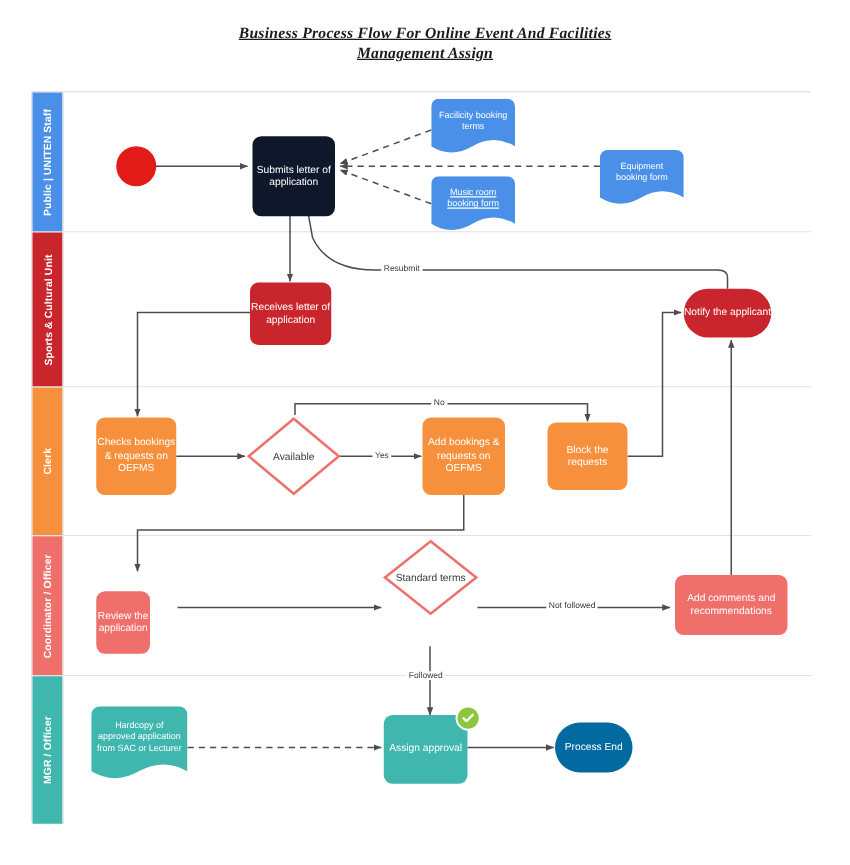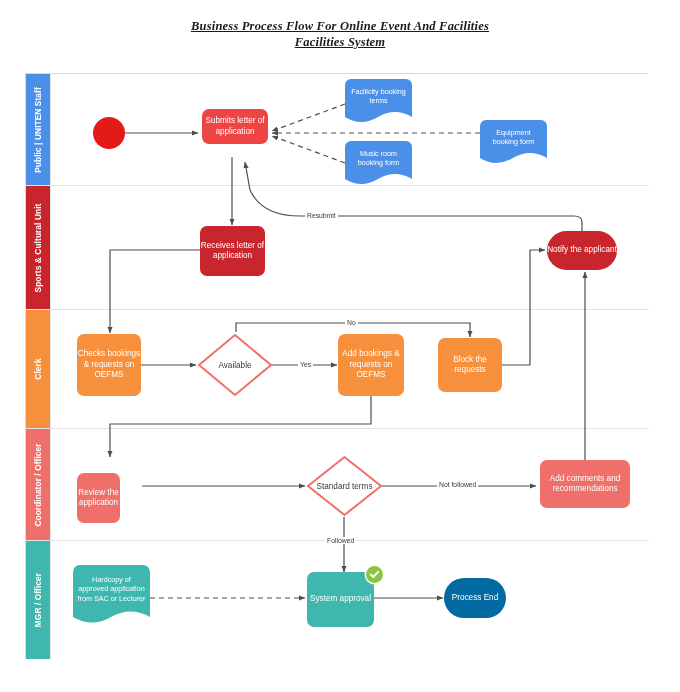--- a/index.html
+++ b/index.html
@@ -65,21 +65,21 @@
   svg.edges{position:absolute;left:0;top:0;width:680px;height:692px;
             pointer-events:none;}
 </style>
 </head>
 <body>
 
 <div id="stage">
 
   <div id="title">
     <span>Business Process Flow For Online Event And Facilities</span><br>
-    <span>Facilities System</span>
+    <span>Management Assign</span>
   </div>
 
   <div id="frame">
 
     <div class="lane" style="top:0px;height:112px;background:#fff;">
       <div class="lane-head" style="background:#4a90e8;">
         <span>Public | UNITEN Staff</span>
       </div>
       <div class="lane-body"></div>
     </div>
@@ -154,21 +154,21 @@
       <path d="M150,598 L305,598" stroke-dasharray="5,4" marker-end="url(#ah)"></path>
 
       <path d="M374,598 L443,598" marker-end="url(#ah)"></path>
     </g>
   </svg>
 
   <div class="node circle" style="left:93px;top:117px;width:32px;height:32px;background:#e31b18;">
     <span></span>
   </div>
 
-  <div class="node rrect" style="left:202px;top:109px;width:66px;height:35px;background:#ef4444;">
+  <div class="node rrect" style="left:202px;top:109px;width:66px;height:64px;background:#0f172a;">
     <span>Submits letter of application</span>
   </div>
 
   <div class="doc" style="left:345px;top:79px;width:67px;height:45px;">
     <svg width="67" height="45" viewBox="0 0 67 45">
       <path d="M6,0 H61 A6,6 0 0 1 67,6 V38 Q50,28 33,38 Q16,48 0,38 V6 A6,6 0 0 1 6,0 Z" fill="#4a90e8"></path>
     </svg>
     <div class="doctext" style="height:34px;">Facilicity booking terms</div>
   </div>
 
@@ -176,21 +176,21 @@
     <svg width="67" height="45" viewBox="0 0 67 45">
       <path d="M6,0 H61 A6,6 0 0 1 67,6 V38 Q50,28 33,38 Q16,48 0,38 V6 A6,6 0 0 1 6,0 Z" fill="#4a90e8"></path>
     </svg>
     <div class="doctext" style="height:34px;">Equipment booking form</div>
   </div>
 
   <div class="doc" style="left:345px;top:141px;width:67px;height:45px;">
     <svg width="67" height="45" viewBox="0 0 67 45">
       <path d="M6,0 H61 A6,6 0 0 1 67,6 V38 Q50,28 33,38 Q16,48 0,38 V6 A6,6 0 0 1 6,0 Z" fill="#4a90e8"></path>
     </svg>
-    <div class="doctext" style="height:34px;">Music room booking form</div>
+    <div class="doctext" style="height:34px;text-decoration:underline;">Music room booking form</div>
   </div>
 
   <div class="node pill" style="left:547px;top:231px;width:70px;height:39px;background:#c9252d;">
     <span>Notify the applicant</span>
   </div>
 
   <div class="node rrect" style="left:200px;top:226px;width:65px;height:50px;background:#c9252d;">
     <span>Receives letter of application</span>
   </div>
 
@@ -216,21 +216,21 @@
     <span>Add bookings &amp; requests on OEFMS</span>
   </div>
 
   <div class="elabel" style="left:345px;top:319px;">No</div>
   <div class="elabel" style="left:298px;top:361px;">Yes</div>
 
   <div class="node rrect" style="left:77px;top:473px;width:43px;height:50px;background:#ef6f6a;">
     <span>Review the application</span>
   </div>
 
-  <div style="position:absolute;left:306px;top:455px;width:77px;height:62px;">
+  <div style="position:absolute;left:306px;top:431px;width:77px;height:62px;">
     <svg width="77" height="62" viewBox="0 0 77 62" style="position:absolute;left:0;top:0;">
       <path d="M38.5,2 L75,31 L38.5,60 L2,31 Z" fill="#ffffff" stroke="#ef6f6a" stroke-width="2"></path>
     </svg>
     <div style="position:absolute;left:0;top:0;width:77px;height:62px;display:flex;
                 align-items:center;justify-content:center;font-size:8.2px;color:#3a3a3a;">Standard terms</div>
   </div>
 
   <div class="node rrect" style="left:540px;top:460px;width:90px;height:48px;background:#ef6f6a;">
     <span>Add comments and recommendations</span>
   </div>
@@ -239,21 +239,21 @@
   <div class="elabel" style="left:325px;top:537px;">Followed</div>
 
   <div class="doc" style="left:73px;top:565px;width:77px;height:62px;">
     <svg width="77" height="62" viewBox="0 0 77 62">
       <path d="M7,0 H70 A7,7 0 0 1 77,7 V52 Q58,41 38,52 Q19,63 0,52 V7 A7,7 0 0 1 7,0 Z" fill="#3fb6ae"></path>
     </svg>
     <div class="doctext" style="height:48px;">Hardcopy of approved application from SAC or Lecturer</div>
   </div>
 
   <div class="node rrect" style="left:307px;top:572px;width:67px;height:55px;background:#3fb6ae;">
-    <span>System approval</span>
+    <span>Assign approval</span>
   </div>
 
   <div class="badge" style="left:366px;top:566px;">
     <svg width="11" height="11" viewBox="0 0 11 11">
       <path d="M1.8,5.6 L4.2,8 L9.1,2.9" stroke="#ffffff" stroke-width="1.9" fill="none" stroke-linecap="round" stroke-linejoin="round"></path>
     </svg>
   </div>
 
   <div class="node pill" style="left:444px;top:578px;width:62px;height:40px;background:#0369a1;">
     <span>Process End</span>

